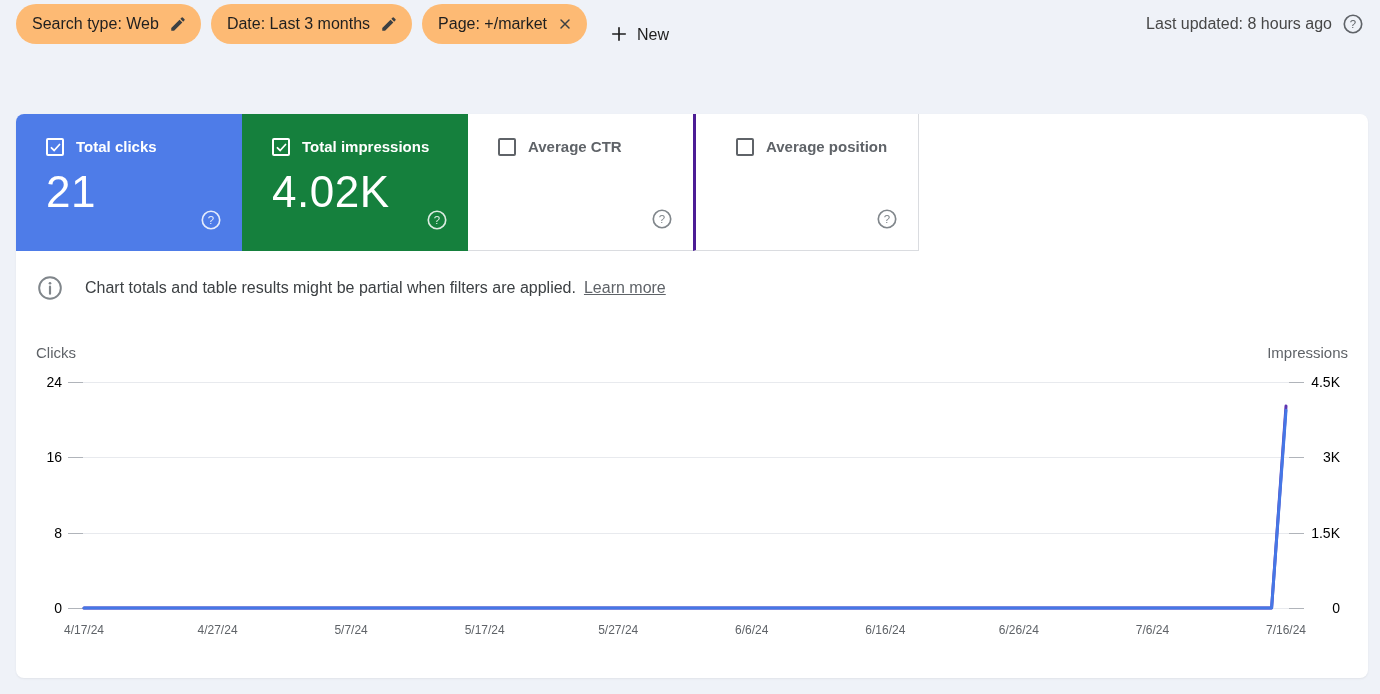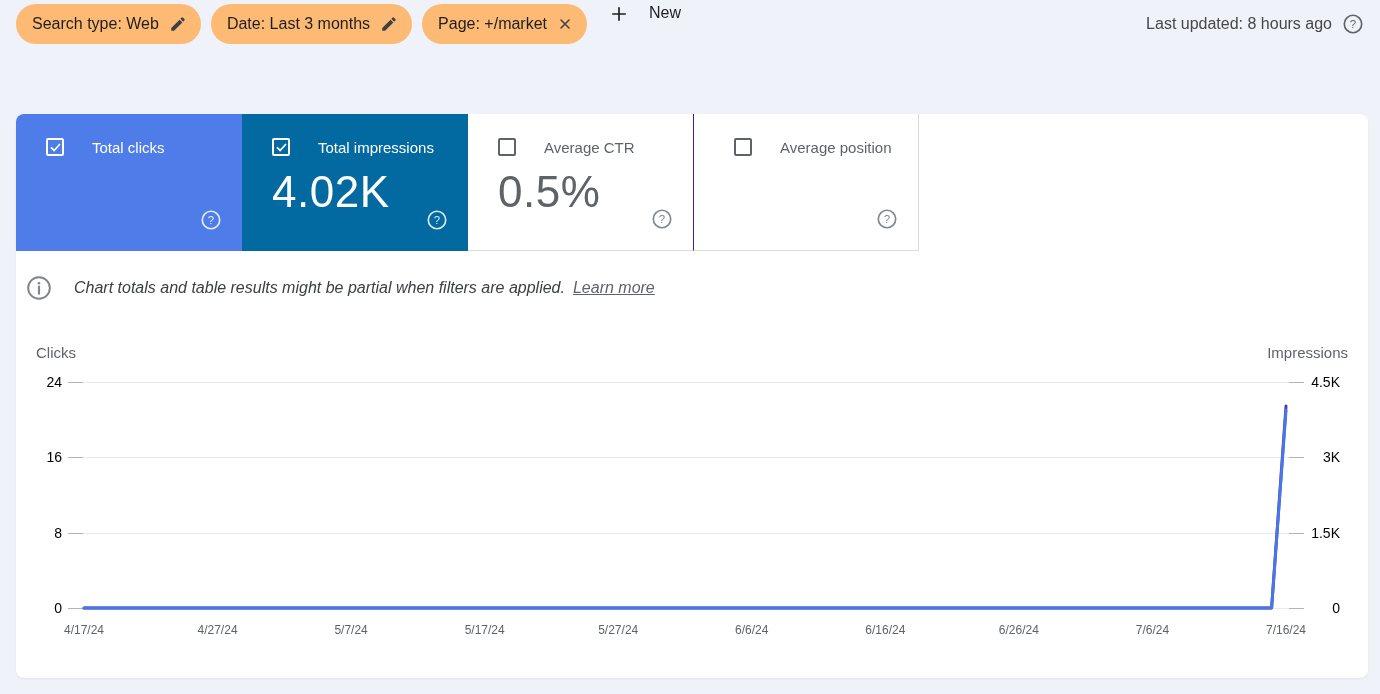--- a/index.html
+++ b/index.html
@@ -16,60 +16,60 @@
     position:absolute; top:4px; left:16px; right:16px; height:40px;
     display:flex; align-items:center; gap:10px;
   }
   .chip {
     height:40px; display:flex; align-items:center; gap:10px;
     background:#fdba74; border-radius:20px; padding:0 14px 0 16px;
     font-size:16px; color:#1f1f1f; cursor:pointer; white-space:nowrap;
   }
   .chip svg { flex:0 0 auto; }
   .new-btn {
-    height:40px; display:flex; align-items:flex-start; gap:20px;
+    height:40px; display:flex; align-items:flex-end; gap:8px;
     background:none; border:none; font-size:16px; color:#1f1f1f;
     font-family:inherit; cursor:pointer; padding:0 8px; margin-left:4px;
   }
   .last-updated { margin-left:auto; font-size:16px; color:#474747; }
   .help-badge { display:inline-flex; color:#5f6368; }
 
   
   .panel {
     position:absolute; left:16px; top:114px; width:1352px; height:564px;
     background:#fff; border-radius:8px;
     box-shadow:0 1px 2px rgba(60,64,67,.08);
   }
 
   
   .metrics-row { display:flex; height:137px; }
   .card { position:relative; width:226px; height:137px; padding:24px 16px 0 30px; cursor:pointer; }
   .card.first { border-top-left-radius:8px; }
-  .card .head { display:flex; align-items:center; gap:28px; }
+  .card .head { display:flex; align-items:flex-start; gap:12px;font-weight:bold; }
   .card .label { font-size:15px; }
   .card .value { margin-top:14px; font-size:44px; line-height:1; letter-spacing:.5px; }
   .card.colored .label, .card.colored .value { color:#fff; }
   .card.plain .label { color:#5f6368; }
   .card.plain .value { color:#5f6368; }
   .card.plain.ctr { width:225px; border-bottom:1px solid #dadce0; }
-  .card.plain.pos { border-left:1px solid #4c1d95; border-right:1px solid #dadce0; border-bottom:1px solid #dadce0;padding-left:40px; }
+  .card.plain.pos { border-left:3px solid #4c1d95; border-right:1px solid #dadce0; border-bottom:1px solid #dadce0;padding-left:40px; }
   .cb {
     width:18px; height:18px; border-radius:2px; flex:0 0 auto;
     display:inline-flex; align-items:center; justify-content:center;
   }
   .cb-checked { border:2px solid #fff; }
   .cb-empty { border:2px solid #5f6368; }
   .card-help { position:absolute; right:20px; bottom:16px; }
   .card.colored .card-help { color:rgba(255,255,255,.85); }
   .card.plain .card-help { color:#80868b; }
 
   
   .notice {
     display:flex; align-items:center; gap:22px;
-    padding:14px 0 0 10px; height:60px;font-style:italic;
+    padding:14px 0 0 21px; height:60px;
   }
   .notice-text { font-size:16px; color:#3c4043; }
   .learn-more { font-size:16px; color:#5f6368; text-decoration:underline; cursor:pointer; margin-left:-14px; }
   .info-badge { color:#80868b; display:inline-flex; }
 
   
   .chart { position:absolute; left:0; top:226px; width:1352px; height:306px; }
   .axis-title { position:absolute; top:4px; font-size:15px; color:#5f6368; }
   .at-left { left:20px; }
   .at-right { right:20px; }
@@ -132,29 +132,30 @@
 
     <div class="card colored first" style="background: rgb(78, 124, 232);">
       <div class="head">
         <span class="cb cb-checked">
           <svg width="13" height="13" viewBox="0 0 24 24">
               <path d="M4.5 12.5l5 5 10-11" stroke="#fff" stroke-width="3.2" fill="none" stroke-linecap="round"></path>
             </svg>
         </span>
         <span class="label">Total clicks</span>
       </div>
-      <span class="card-help">
-        <svg width="22" height="22" viewBox="0 0 24 24">
-          <circle cx="12" cy="12" r="9.5" fill="none" stroke="currentColor" stroke-width="1.8"></circle>
-          <text x="12" y="16.2" text-anchor="middle" font-size="12.5" fill="currentColor" font-family="sans-serif">?</text>
-        </svg>
-      </span>
-    </div>
-
-    <div class="card colored" style="background: #0369a1;">
+      <div class="value">21</div>
+      <span class="card-help">
+        <svg width="22" height="22" viewBox="0 0 24 24">
+          <circle cx="12" cy="12" r="9.5" fill="none" stroke="currentColor" stroke-width="1.8"></circle>
+          <text x="12" y="16.2" text-anchor="middle" font-size="12.5" fill="currentColor" font-family="sans-serif">?</text>
+        </svg>
+      </span>
+    </div>
+
+    <div class="card colored" style="background: #15803d;">
       <div class="head">
         <span class="cb cb-checked">
           <svg width="13" height="13" viewBox="0 0 24 24">
               <path d="M4.5 12.5l5 5 10-11" stroke="#fff" stroke-width="3.2" fill="none" stroke-linecap="round"></path>
             </svg>
         </span>
         <span class="label">Total impressions</span>
       </div>
       <div class="value">4.02K</div>
       <span class="card-help">
@@ -163,21 +164,20 @@
           <text x="12" y="16.2" text-anchor="middle" font-size="12.5" fill="currentColor" font-family="sans-serif">?</text>
         </svg>
       </span>
     </div>
 
     <div class="card plain ctr">
       <div class="head">
         <span class="cb cb-empty"></span>
         <span class="label">Average CTR</span>
       </div>
-      <div class="value">0.5%</div>
       <span class="card-help">
         <svg width="22" height="22" viewBox="0 0 24 24">
           <circle cx="12" cy="12" r="9.5" fill="none" stroke="currentColor" stroke-width="1.8"></circle>
           <text x="12" y="16.2" text-anchor="middle" font-size="12.5" fill="currentColor" font-family="sans-serif">?</text>
         </svg>
       </span>
     </div>
 
     <div class="card plain pos">
       <div class="head">

